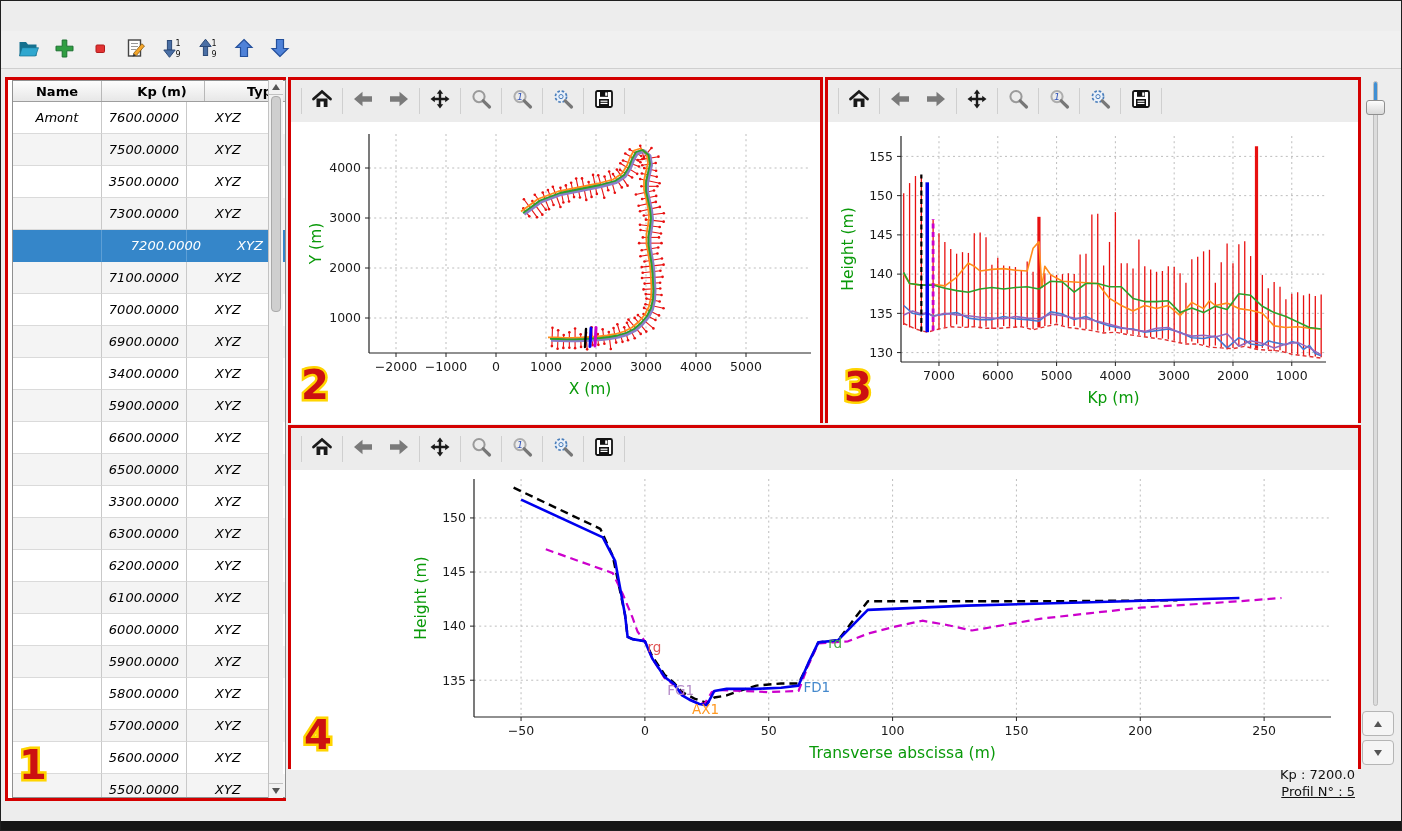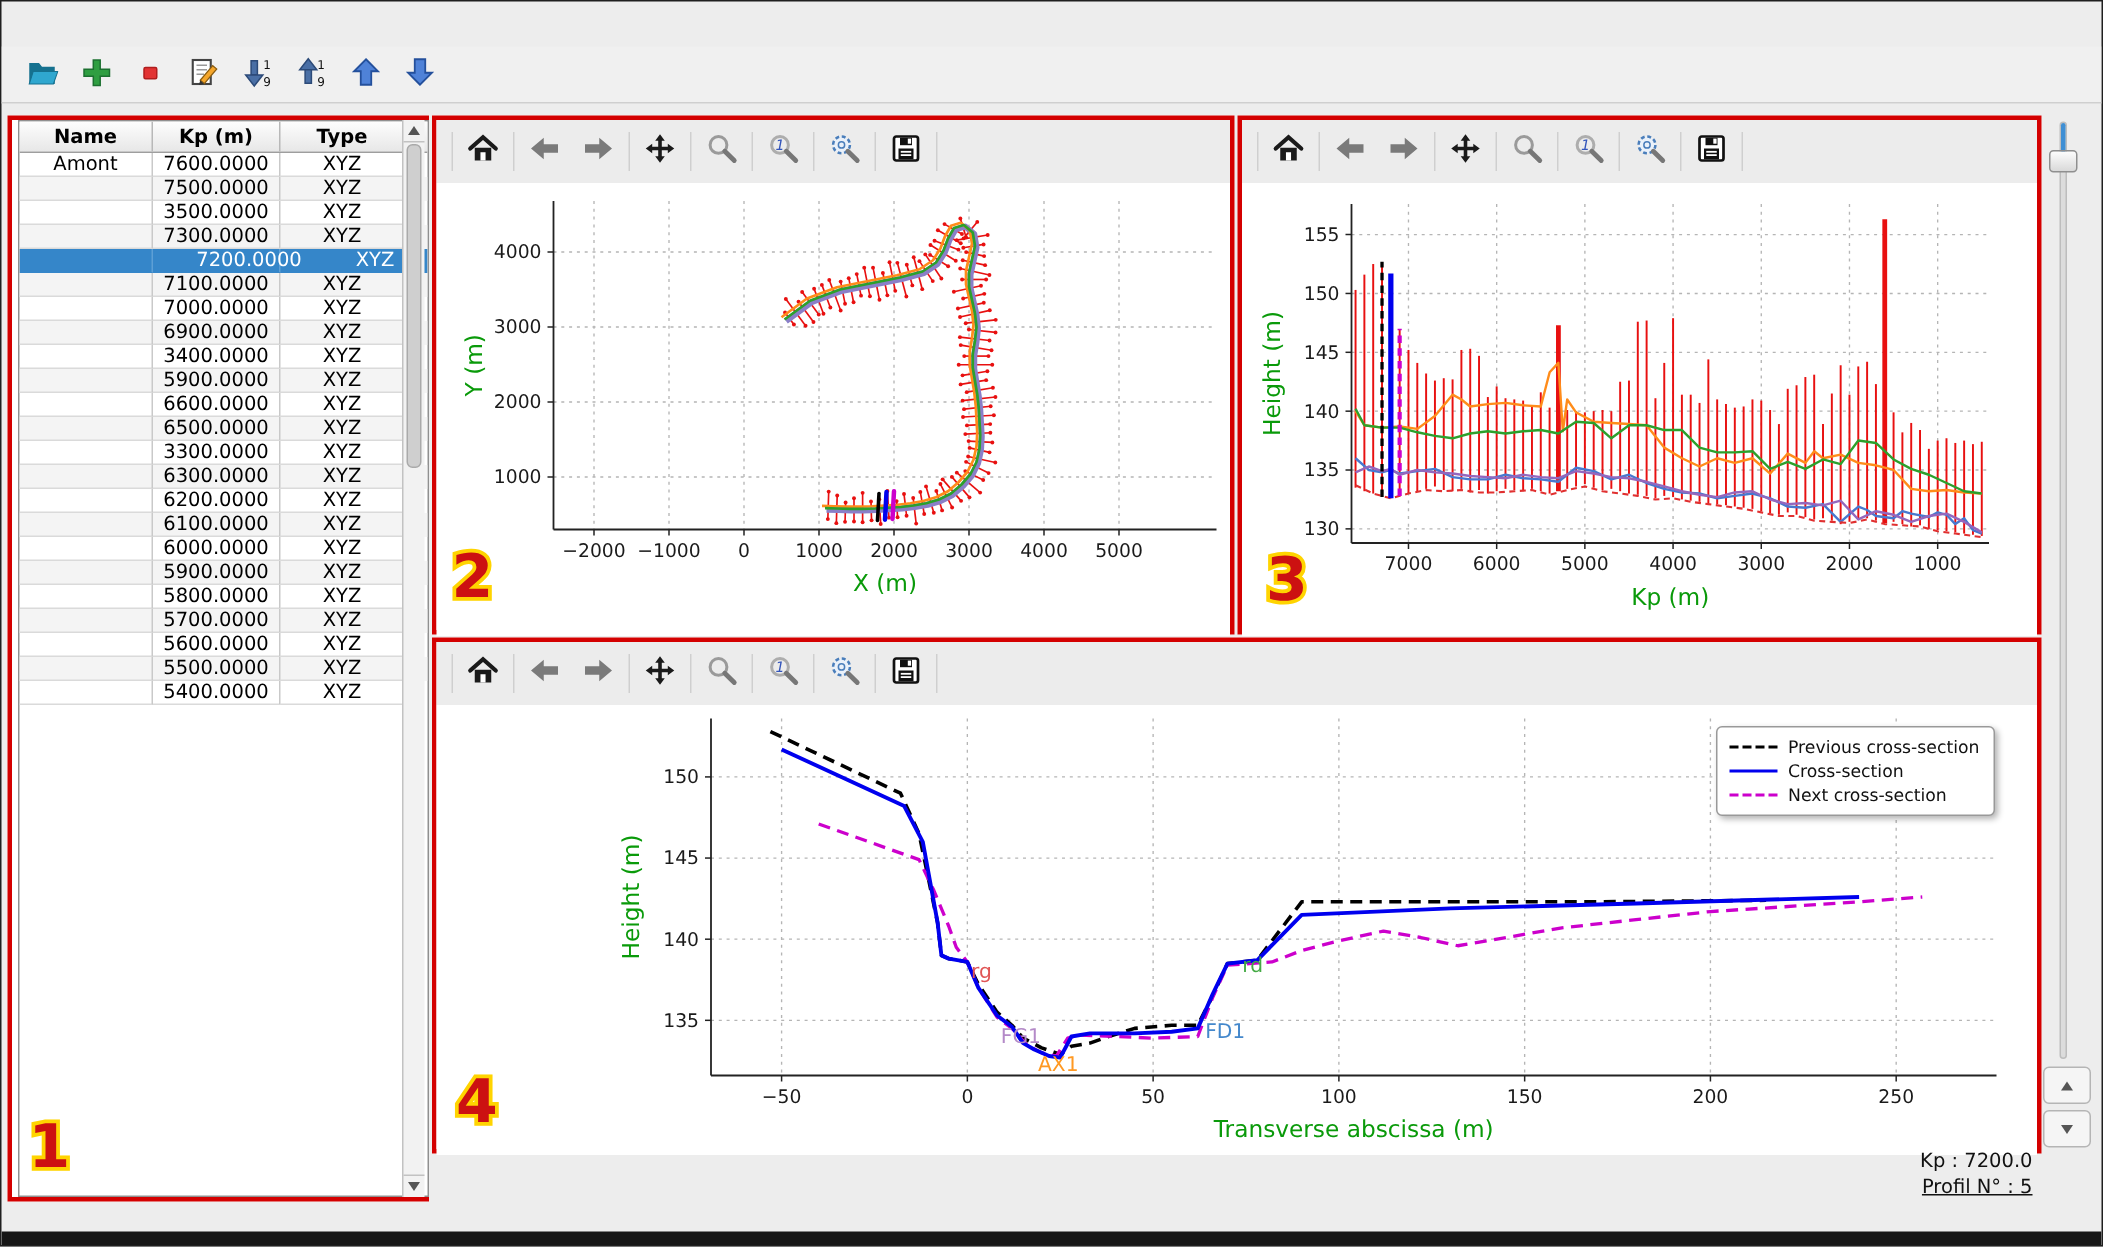--- a/index.html
+++ b/index.html
@@ -20,24 +20,24 @@
   .pt-sep{width:1px;height:26px;background:#cfcfcf;margin:0 2px;}
   .pt-btn{width:36px;height:30px;display:flex;align-items:center;justify-content:center;}
   .plotarea{position:relative;background:#fff;}
   .panel-num{position:absolute;font-size:40px;font-weight:bold;color:#cc1111;line-height:1;
     -webkit-text-stroke:5px #ffd400;paint-order:stroke fill;z-index:30;
     text-shadow:-2px 0 #ffd400,2px 0 #ffd400,0 -2px #ffd400,0 2px #ffd400;}
   
   .tablebox{position:absolute;left:7px;top:3px;width:274px;height:718px;border:1px solid #909090;
     box-sizing:border-box;background:#fff;overflow:hidden;}
   .thead,.trow{display:grid;grid-template-columns:89px 85px 83px;}
-  .thead{height:20px;background:linear-gradient(#fdfdfd,#e7e7e7);border-bottom:1px solid #9e9e9e;}
+  .thead{height:20px;background:linear-gradient(#fdfdfd,#e7e7e7);border-bottom:1px solid #9e9e9e;gap:18px;}
   .th{font-size:13px;font-weight:bold;display:flex;align-items:center;justify-content:center;
     border-right:1px solid #b8b8b8;box-sizing:border-box;}
-  .trow{height:16px;}
+  .trow{height:32px;font-style:italic;}
   .trow:nth-child(even){background:#f4f4f4;}
   .trow.sel{background:#3586c9;color:#fff;}
   .td{font-size:13px;display:flex;align-items:center;justify-content:center;
     border-right:1px solid #c9c9c9;border-bottom:1px solid #dadada;box-sizing:border-box;}
   .trow.sel .td{border-right-color:#5d9fd6;border-bottom-color:#3586c9;margin-left:44px;}
   .tscroll{position:absolute;right:0px;top:0;width:15px;height:100%;background:#f2f2f2;border-left:1px solid #c2c2c2;box-sizing:border-box;}
   .sarrow{position:absolute;left:0;width:100%;height:14px;display:flex;align-items:center;justify-content:center;}
   .tri-up{width:0;height:0;border-left:4px solid transparent;border-right:4px solid transparent;border-bottom:6px solid #555;}
   .tri-dn{width:0;height:0;border-left:4px solid transparent;border-right:4px solid transparent;border-top:6px solid #555;}
   .sthumb{position:absolute;left:2px;width:10px;background:#cfcfcf;border:1px solid #aaa;border-radius:4px;box-sizing:border-box;}
@@ -889,34 +889,20 @@
           <text x="135" y="128" fill="#0a9a0a" font-size="15.5px" text-anchor="middle" transform="rotate(-90 135 128)">Height (m)</text>
           <polyline points="222.6,17.7 309.3,58.8 321.7,85.8 334.1,145.3 336.6,166.9 341.5,169.1 353.9,171.3 361.3,186.4 373.7,204.8 383.6,213.5 391.1,222.1 403.4,228.6 415.8,232.9 423.3,227.5 435.6,225.4 448.0,221.0 465.4,215.6 490.1,213.5 507.5,213.5 517.4,194.0 527.3,172.4 547.1,170.2 576.8,131.2 675.9,131.2 775.0,131.2 886.4,130.2" fill="none" stroke="#000000" stroke-width="2.4" stroke-dasharray="8 5" stroke-linejoin="round"></polyline>
           <polyline points="254.8,79.3 321.7,103.1 331.6,123.7 341.5,147.5 346.5,161.5 353.9,171.3 361.3,188.6 373.7,208.1 383.6,215.6 393.5,226.4 403.4,231.9 413.3,234.0 420.8,222.1 428.2,220.0 453.0,221.0 477.7,222.1 507.5,221.0 517.4,195.1 527.3,173.4 542.1,172.4 557.0,171.3 576.8,163.7 601.6,157.2 631.3,150.7 656.1,155.0 680.9,160.5 713.1,155.0 750.2,148.6 799.7,143.1 849.3,137.7 898.8,134.5 948.4,131.2 990.5,128.0" fill="none" stroke="#cc00cc" stroke-width="2.2" stroke-dasharray="8 5" stroke-linejoin="round"></polyline>
           <polyline points="230.1,29.6 311.8,67.4 324.2,91.2 334.1,145.3 336.6,166.9 341.5,169.1 353.9,171.3 361.3,188.6 373.7,207.0 383.6,214.5 391.1,225.4 398.5,229.7 408.4,234.0 415.8,235.1 423.3,221.0 435.6,218.9 465.4,218.9 490.1,217.8 507.5,215.6 517.4,192.9 527.3,172.4 547.1,170.2 576.8,139.9 675.9,135.6 799.7,132.3 948.4,128.0" fill="none" stroke="#0000ee" stroke-width="2.6" stroke-dasharray="none" stroke-linejoin="round"></polyline>
           <text x="356.3815028901734" y="182.0909090909091" fill="#e05555" font-size="13.5px">rg</text>
           <text x="376.19653179190755" y="225.36363636363637" fill="#b48ac8" font-size="13.5px">FG1</text>
           <text x="400.9653179190751" y="243.75454545454534" fill="#ff9922" font-size="13.5px">AX1</text>
           <text x="512.4248554913295" y="222.11818181818168" fill="#4488cc" font-size="13.5px">FD1</text>
           <text x="537.1936416184972" y="177.7636363636363" fill="#44aa44" font-size="13.5px">rd</text>
         </svg>
-      <div class="legend" id="xsec-legend" style="left:853px;top:14px;">
-          <div class="leg-row">
-            <div class="leg-line" style="border-top-color: rgb(0, 0, 0); border-top-style: dashed;"></div>
-            <span class="leg-label">Previous cross-section</span>
-          </div>
-          <div class="leg-row">
-            <div class="leg-line" style="border-top-color: rgb(0, 0, 238); border-top-style: solid;"></div>
-            <span class="leg-label">Cross-section</span>
-          </div>
-          <div class="leg-row">
-            <div class="leg-line" style="border-top-color: rgb(204, 0, 204); border-top-style: dashed;"></div>
-            <span class="leg-label">Next cross-section</span>
-          </div>
-        </div>
     </div>
   </div>
 
   <div class="panel-num" style="left:18px;top:744px;">1</div>
   <div class="panel-num" style="left:300px;top:364px;">2</div>
   <div class="panel-num" style="left:843px;top:366px;">3</div>
   <div class="panel-num" style="left:303px;top:714px;">4</div>
 
   <div class="vslider-track"></div>
   <div class="vslider-fill"></div>

